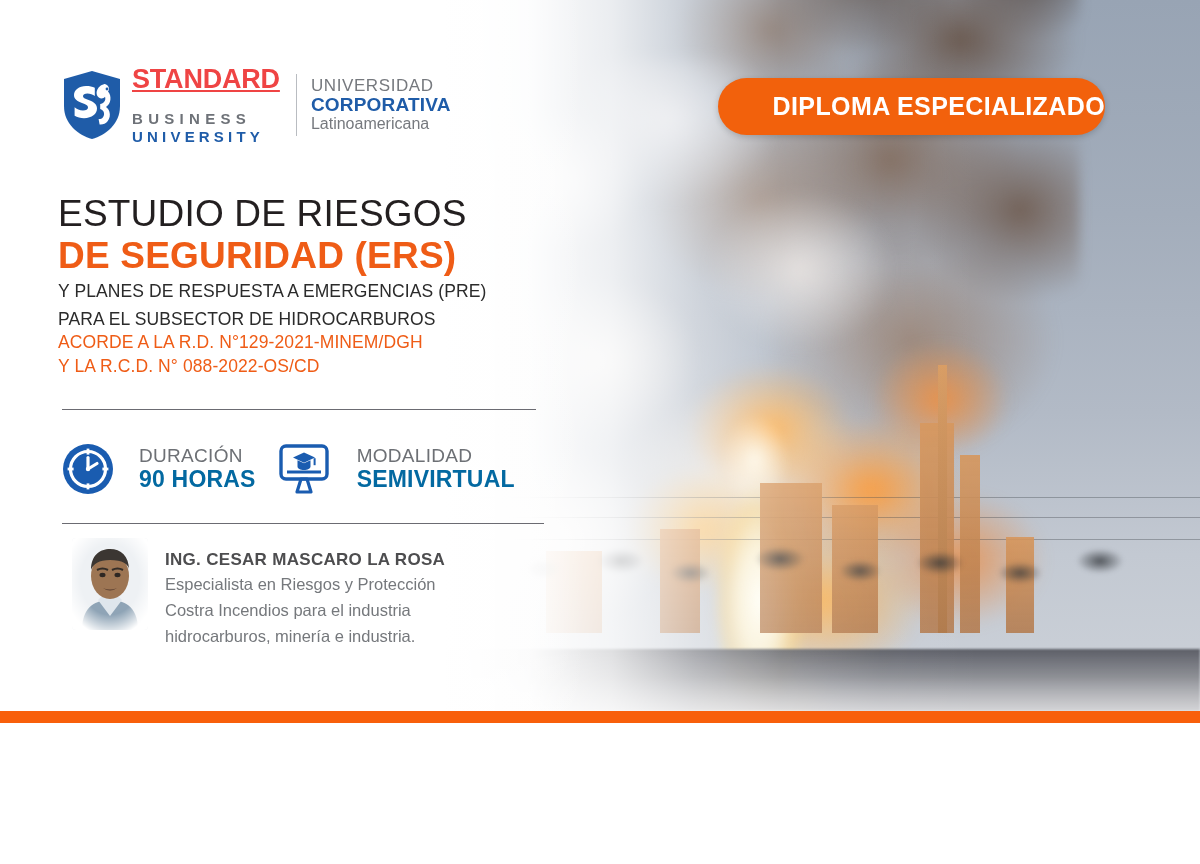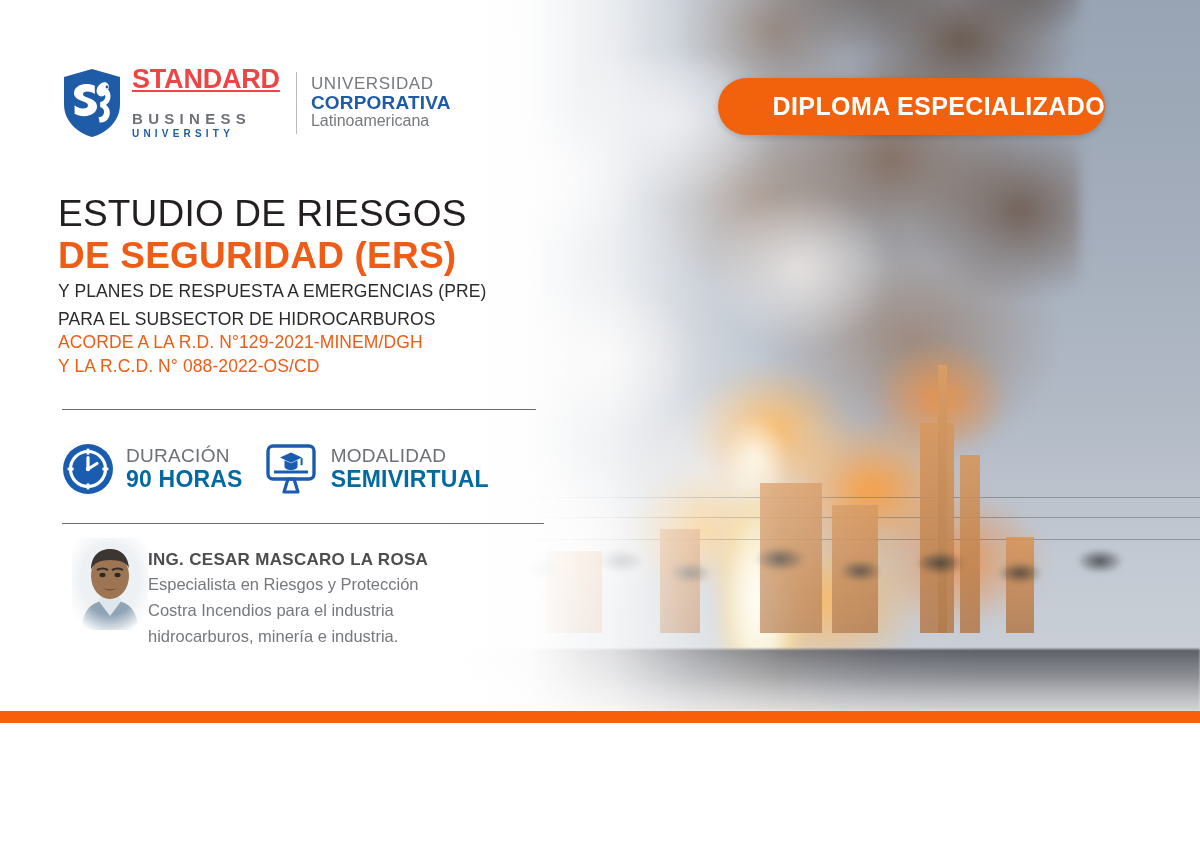--- a/index.html
+++ b/index.html
@@ -150,48 +150,48 @@
     color:#fff; font-size:25px; font-weight:bold; letter-spacing:.4px;
     font-family:"Liberation Sans", sans-serif;
   }
 
   
   .brandbar { position:absolute; left:62px; top:66px; display:flex; align-items:center; gap:0; }
   .shield { width:60px; height:70px; flex:none; }
   .sbu-words { margin-left:10px; line-height:1; }
   .sbu-l1 { font-size:27px; font-weight:bold; color:#ef4444; letter-spacing:-.2px;text-decoration:underline; }
   .sbu-l2 { font-size:15px; font-weight:bold; color:#6e7278; letter-spacing:5.3px; margin-top:18px; }
-  .sbu-l3 { font-size:10px; font-weight:bold; color:#1f5ca8; letter-spacing:4.2px; margin-top:3px; }
+  .sbu-l3 { font-size:15px; font-weight:bold; color:#1f5ca8; letter-spacing:4.2px; margin-top:3px; }
   .vdiv { width:1px; height:62px; background:#b9bcc1; margin:0 14px 0 16px; }
   .uc-words { line-height:1.06; }
   .uc-l1 { font-size:17px; color:#76797e; letter-spacing:.6px; }
   .uc-l2 { font-size:19px; font-weight:bold; color:#1f5ca8; letter-spacing:.2px; }
   .uc-l3 { font-size:16px; color:#76797e; }
 
   
   .titleblock { position:absolute; left:58px; top:194px; width:500px; }
   .t-line1 { font-size:37px; color:#231f20; letter-spacing:.2px; line-height:1.08; }
   .t-line2 { font-size:37px; font-weight:bold; color:#ef5c16; letter-spacing:.2px; line-height:1.12; margin-top:1px; }
   .t-sub   { font-size:17.5px; color:#2b2b2b; line-height:1.34; margin-top:4px; letter-spacing:.1px; }
   .t-norm  { font-size:17.5px; color:#ef5c16; line-height:1.34; letter-spacing:.1px; }
 
   
   .hr { position:absolute; height:1px; background:#6b6b72; }
   .hr1 { left:62px; top:409px; width:474px; }
   .hr2 { left:62px; top:523px; width:482px; }
 
   
   .meta { position:absolute; left:62px; top:443px; display:flex; align-items:center; gap:22px; }
-  .meta-item { display:flex; align-items:center; gap:12px;justify-content:center; }
+  .meta-item { display:flex; align-items:center; gap:25px;justify-content:center; }
   .meta-txt { line-height:1.12; }
   .meta-k { font-size:19px; color:#6d7075; letter-spacing:.3px; }
   .meta-v { font-size:23px; font-weight:bold; color:#0369a1; letter-spacing:.2px; }
 
   
-  .teacher { position:absolute; left:72px; top:538px; display:flex; }
+  .teacher { position:absolute; left:72px; top:538px; display:flex; gap:17px; }
   .t-photo {
     width:76px; height:92px; flex:none; border-radius:4px; overflow:hidden;
     position:relative; background:#ffffff;
   }
   .t-info { padding-top:12px; }
   .t-name { font-size:17px; font-weight:bold; color:#4d4d4f; letter-spacing:.3px; }
   .t-desc { font-size:16.5px; color:#75787c; line-height:1.38; margin-top:3px; }
 
   
   .obar { position:absolute; left:0; top:711px; width:1200px; height:12px; background:#f85f0b; }

